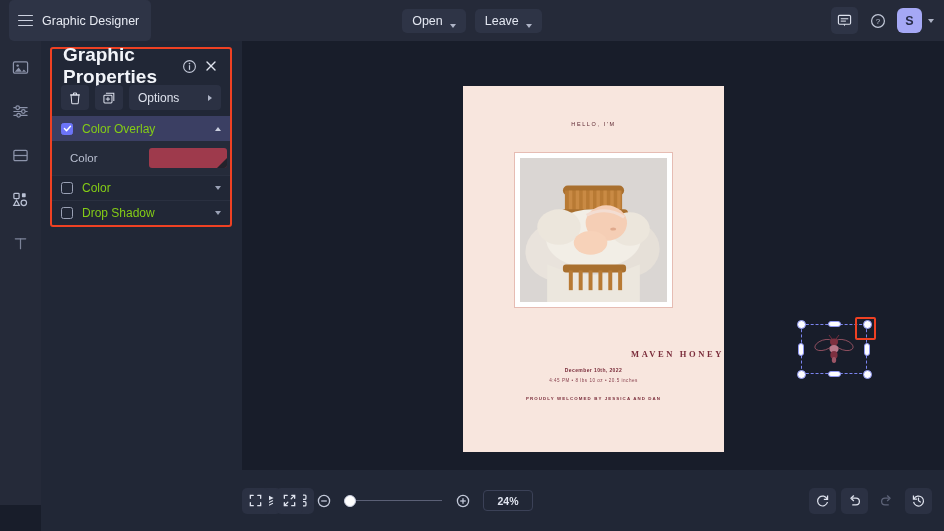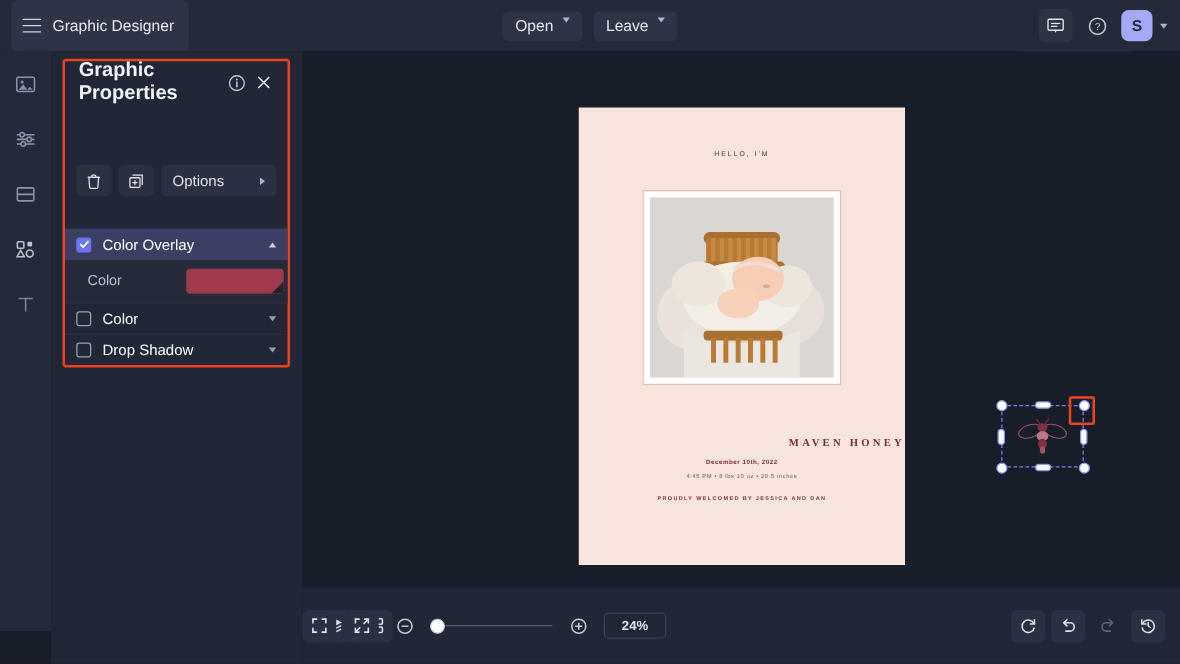--- a/index.html
+++ b/index.html
@@ -32,21 +32,21 @@
   .hamburger i:nth-child(3) { top: 10.4px; }
   .app-title { color: #e7eaf2; font-size: 12.5px; }
 
   .center-actions {
     position: absolute; left: 0; right: 0; top: 0; height: 41px;
     display: flex; align-items: center; justify-content: center; gap: 9px;
     pointer-events: none;
   }
   .pill {
     pointer-events: auto;
-    display: flex; align-items: flex-start; gap: 7px;
+    display: flex; align-items: flex-end; gap: 7px;
     padding: 5px 10px; border-radius: 5px;
     background: #2e3446; color: #e3e7f1; font-size: 12.5px;
   }
   .chev-d {
     width: 0; height: 0; border-left: 3.6px solid transparent;
     border-right: 3.6px solid transparent; border-top: 4.2px solid #aeb4c6;
   }
 
   .right-actions {
     position: absolute; right: 10px; top: 0; height: 41px;
@@ -88,24 +88,24 @@
     background: #212736;
   }
   .panel {
     position: absolute; left: 9px; top: 6px; width: 182px;
     border: 2.5px solid #ef4123; border-radius: 3px;
     background: #212736;
   }
   .panel-head {
     display: flex; align-items: center; height: 34px; padding: 0 8px 0 11px;
   }
-  .panel-title { color: #f2f4f9; font-size: 16px; font-weight: bold; flex: 1; }
+  .panel-title { color: #f2f4f9; font-size: 19px; font-weight: bold; flex: 1; }
   .head-icon { width: 22px; height: 22px; display: flex; align-items: center; justify-content: center; }
 
-  .tool-row { display: flex; gap: 6px; padding: 2px 9px 26px 9px; margin-top: 47px; }
+  .tool-row { display: flex; gap: 6px; padding: 2px 9px 6px 9px; }
   .tool-btn {
     width: 28px; height: 25px; border-radius: 4px; background: #2b3143;
     display: flex; align-items: center; justify-content: center;
   }
   .options-btn {
     flex: 1; height: 25px; border-radius: 4px; background: #2b3143;
     display: flex; align-items: center; padding: 0 9px;
     color: #dde1ec; font-size: 12px;
   }
   .options-btn span:first-child { flex: 1; }
@@ -120,21 +120,21 @@
   }
   .acc-row.on { background: #3b3f63; border-top: none; }
   .cb {
     width: 12px; height: 12px; border-radius: 2.5px;
     border: 1.4px solid #9aa1b5; flex: none;
   }
   .cb.checked {
     background: #6c74f8; border-color: #6c74f8;
     display: flex; align-items: center; justify-content: center;
   }
-  .acc-label { flex: 1; color: #ffffff; font-size: 12px; }
+  .acc-label { flex: 1; color: #84cc16; font-size: 12px; }
   .chev-sm {
     width: 0; height: 0; border-left: 3.4px solid transparent;
     border-right: 3.4px solid transparent;
   }
   .chev-sm.dn { border-top: 4px solid #9aa1b5; }
   .chev-sm.up { border-bottom: 4px solid #c9cede; }
 
   .color-row {
     display: flex; align-items: center; height: 34px; padding: 0 3px 0 18px;
     background: #252b3a;

